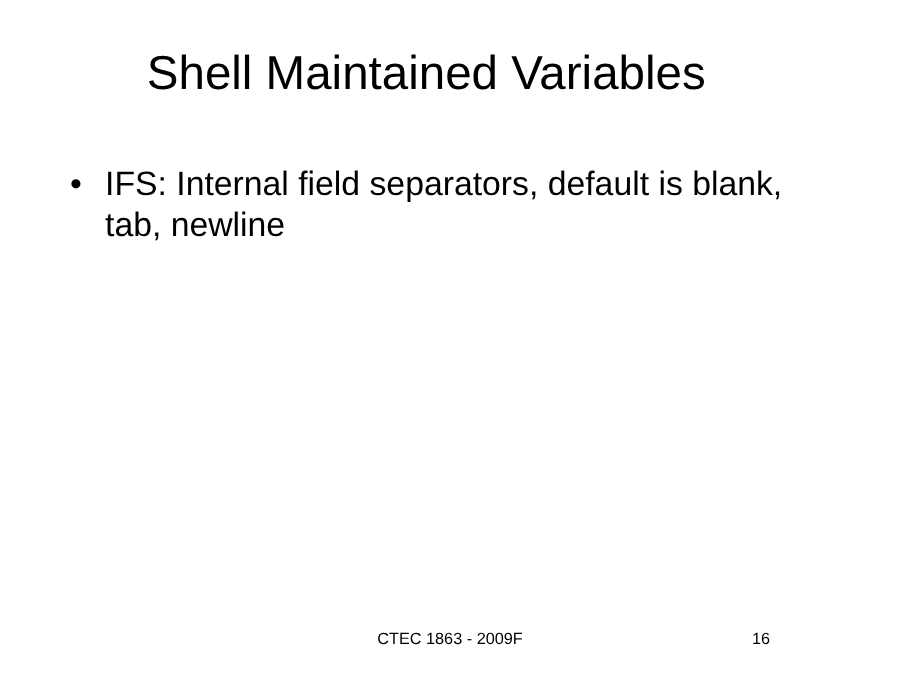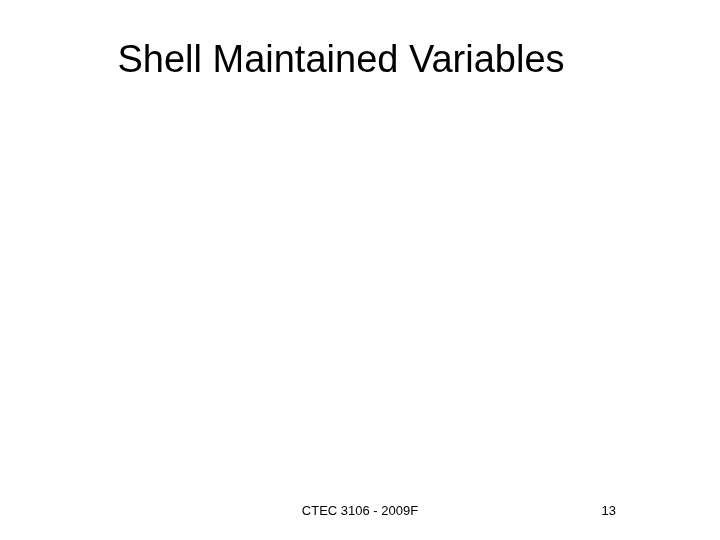--- a/index.html
+++ b/index.html
@@ -57,16 +57,19 @@
       right: 36px;
       font-size: 13px;
     }
   </style>
 </head>
 <body>
 
 <div class="slide">
   <h1 class="title">Shell Maintained Variables</h1>
   <ul class="bullets">
+    <li>
+      <span>IFS: Internal field separators, default is blank, tab, newline</span><span class="italic"></span><span></span>
+    </li>
   </ul>
-  <div class="footer">CTEC 3106 - 2009F</div>
-  <div class="pagenum">13</div>
+  <div class="footer">CTEC 1863 - 2009F</div>
+  <div class="pagenum">16</div>
 </div>
 
 </body></html>

